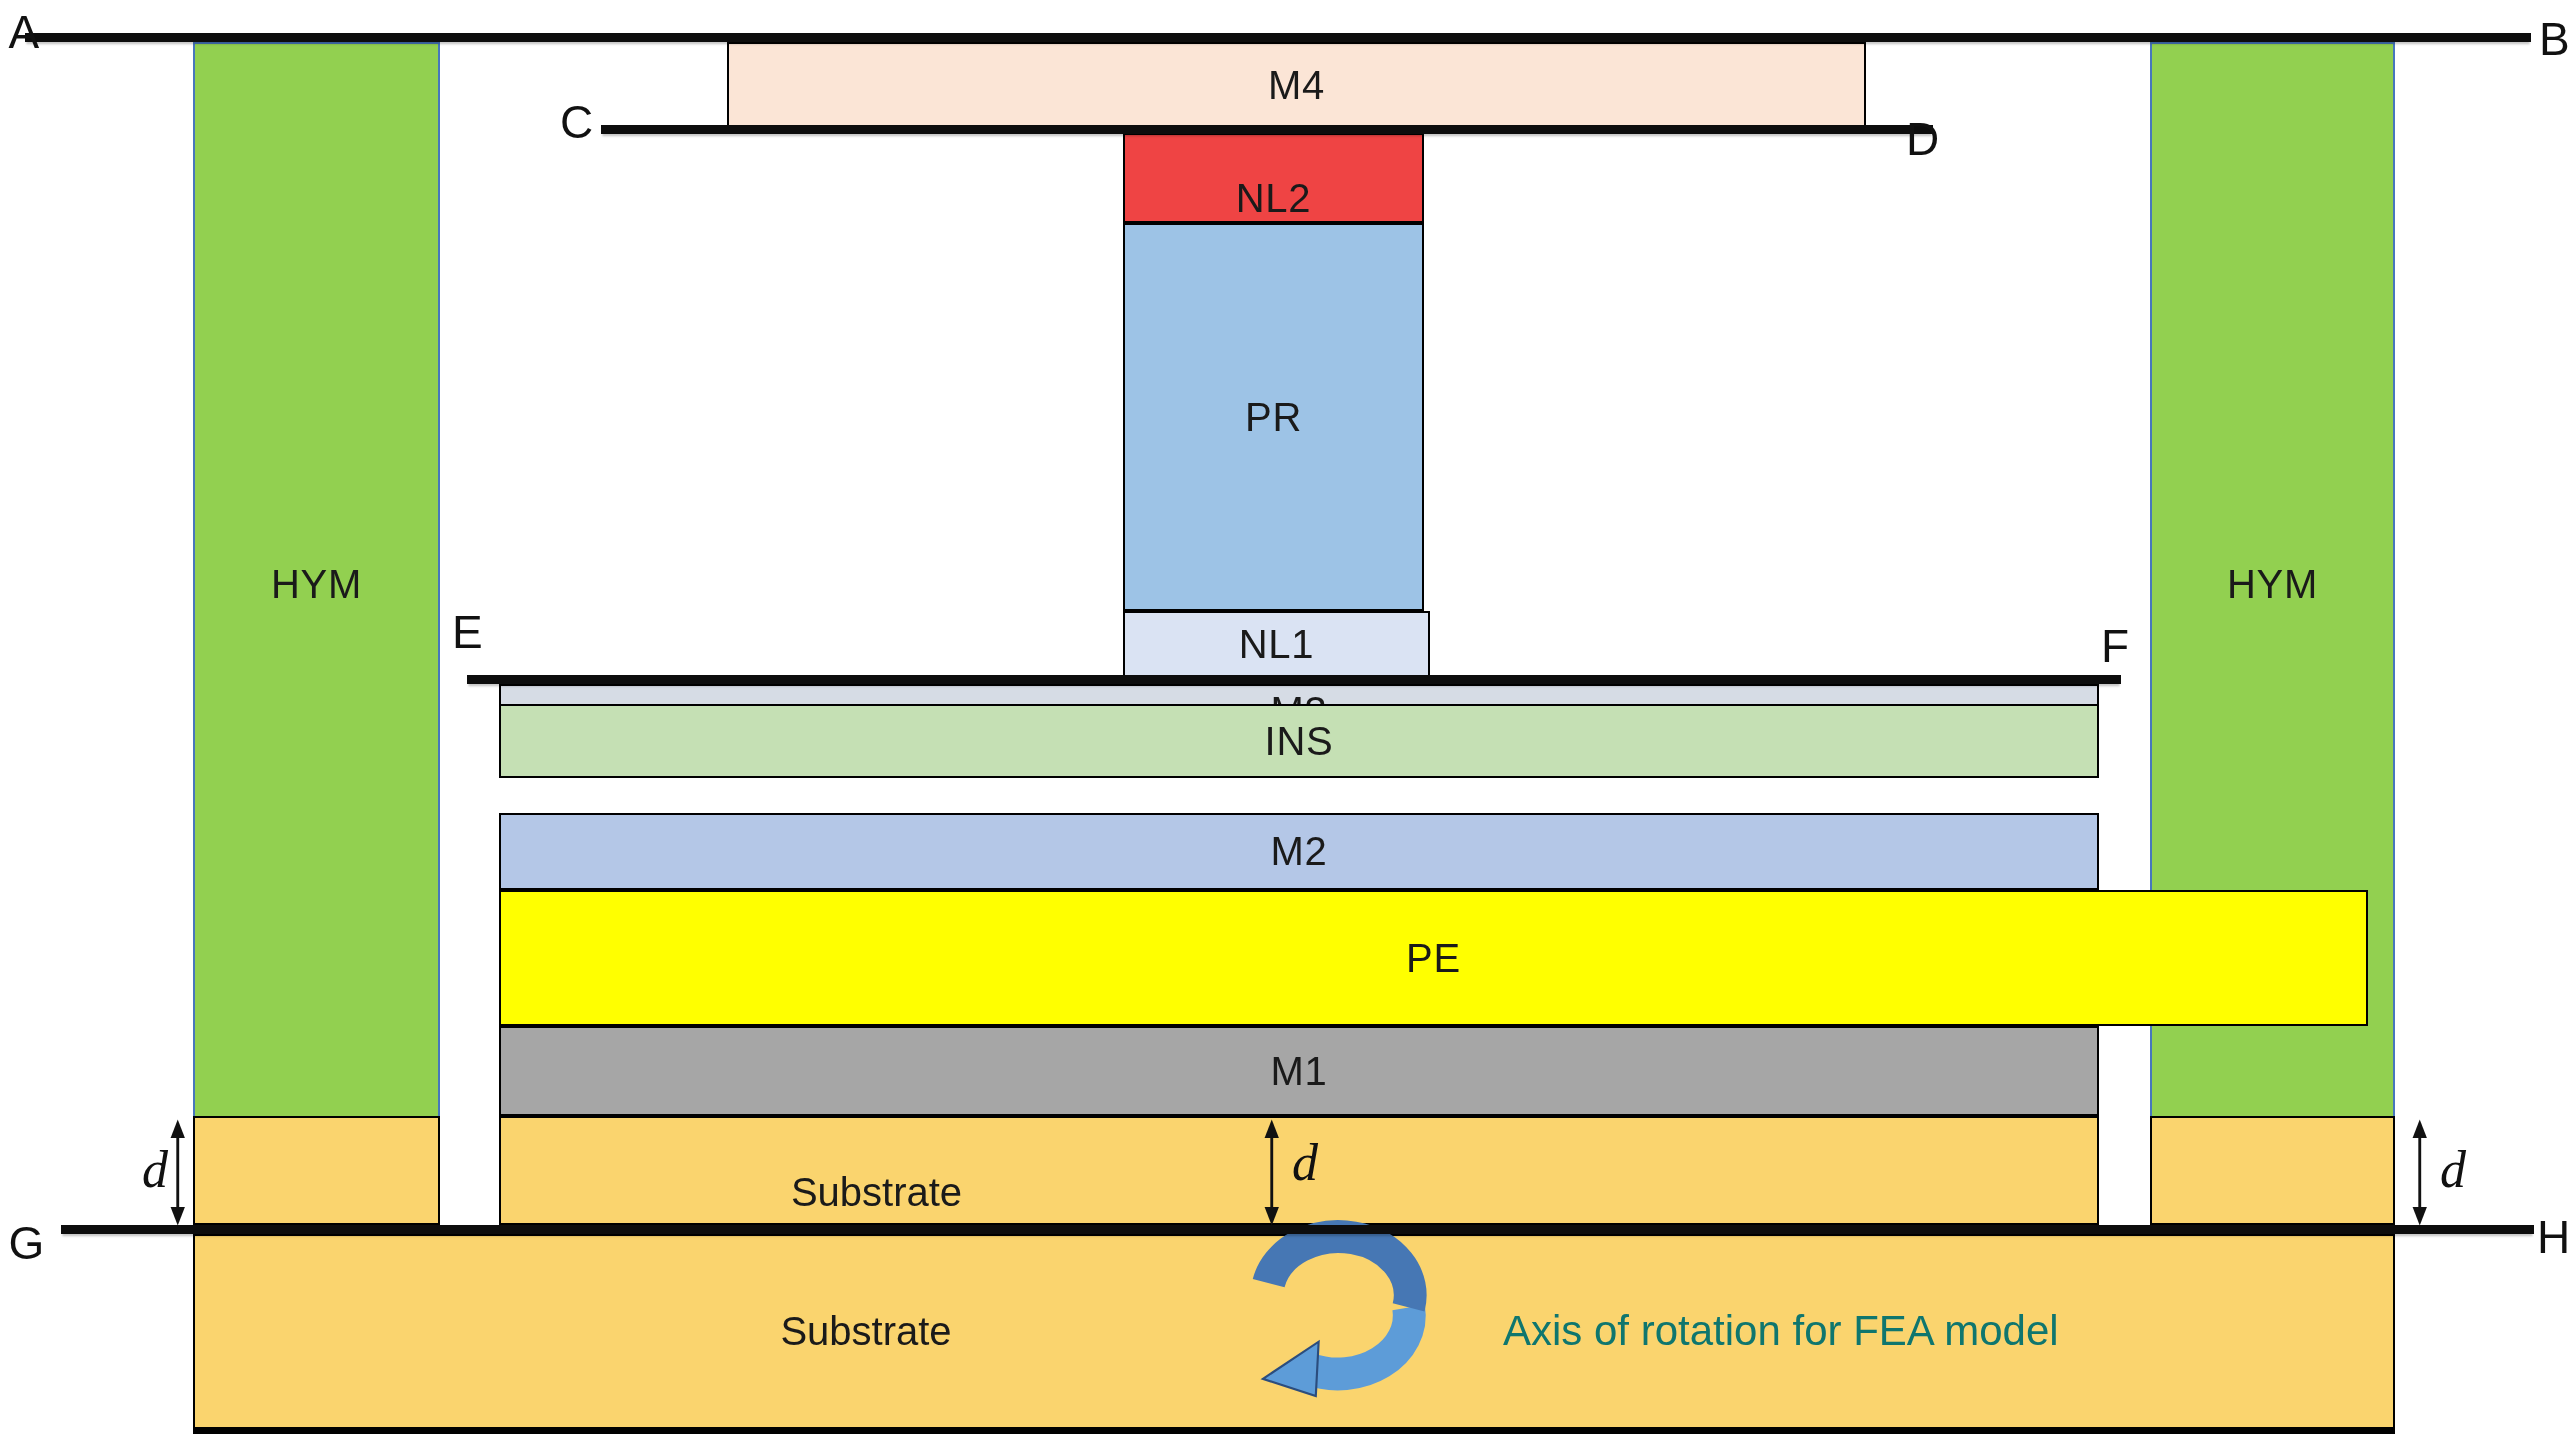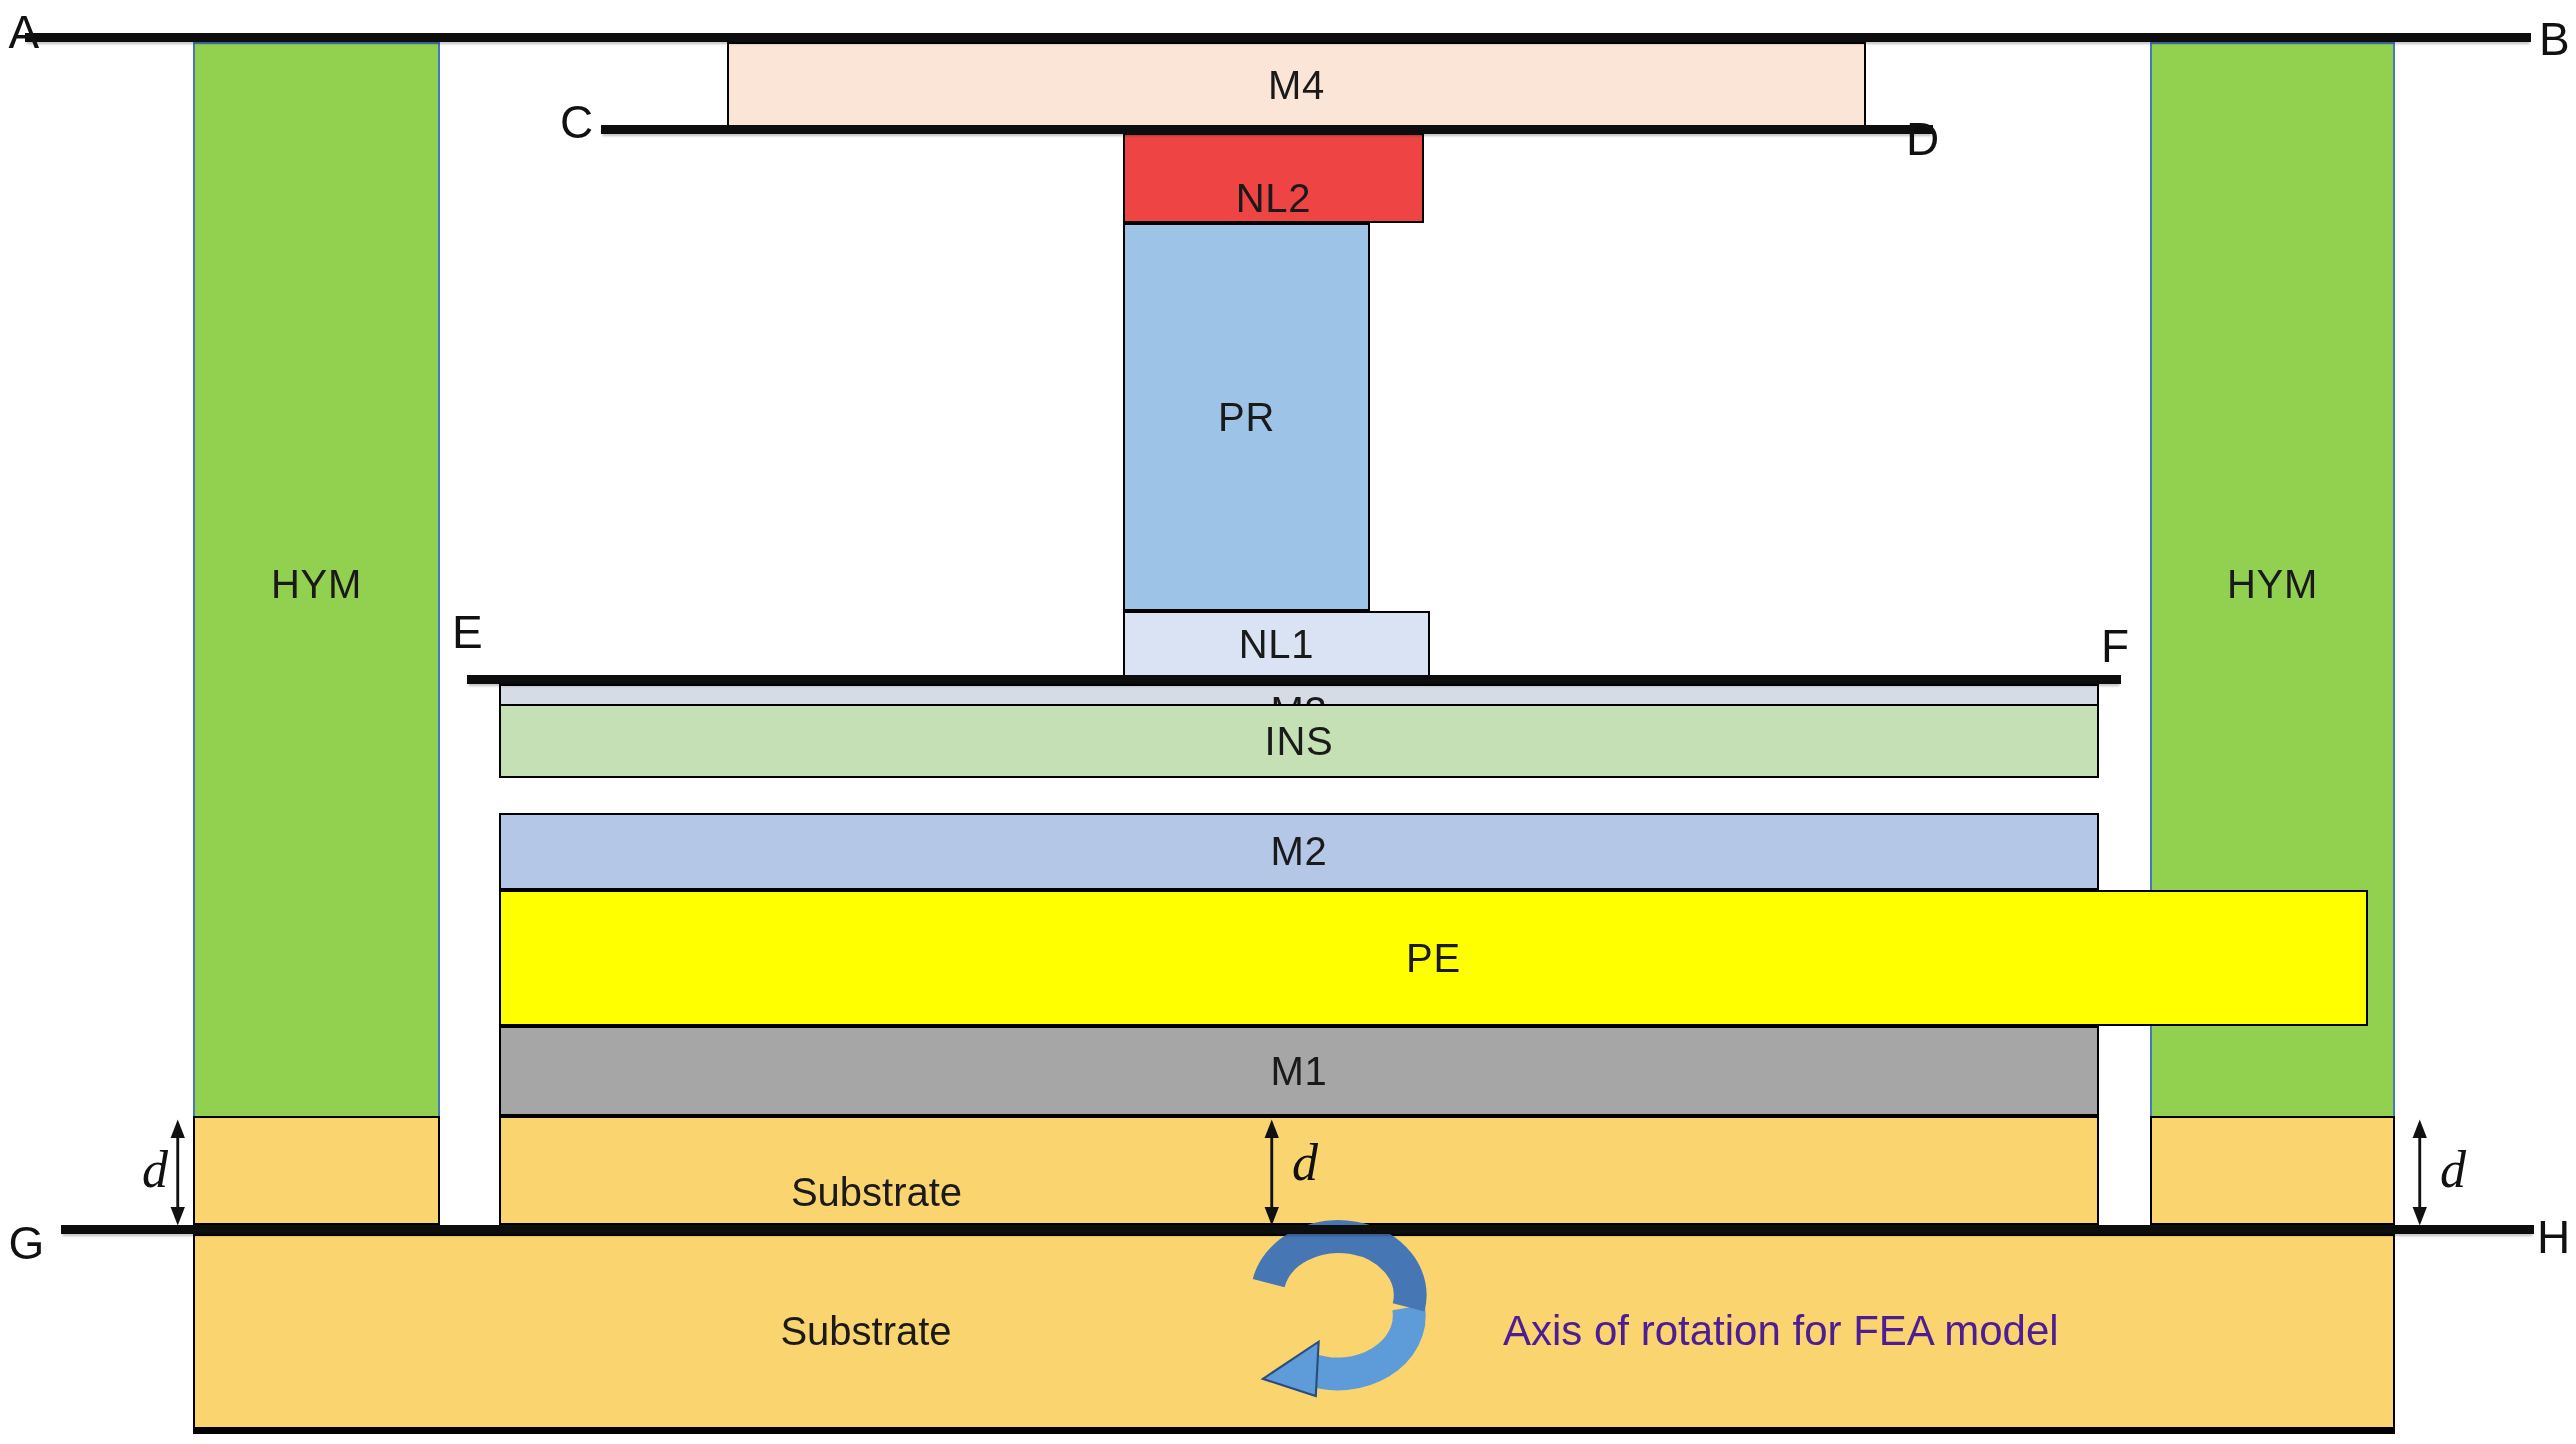--- a/index.html
+++ b/index.html
@@ -9,21 +9,21 @@
   }
   .box{position:absolute;box-sizing:border-box;border:2.9px solid #000;
        display:flex;align-items:center;justify-content:center;}
   .hline{position:absolute;height:9.3px;background:#0d0d0d;box-shadow:0 3.6px 2.1px -1.4px rgba(0,0,0,0.22);}
   .layer-label{font-size:40px;color:#1a1a1a;letter-spacing:0.7px;}
   .pt-label{position:absolute;font-size:46px;color:#111;line-height:50px;}
   .d-label{position:absolute;font-family:"Liberation Serif",serif;font-style:italic;
            font-size:52px;color:#111;width:72px;text-align:center;line-height:54px;}
   .varrow{position:absolute;width:21.5px;height:109px;}
   .hym-label-wrap{position:absolute;left:0;top:518px;width:100%;text-align:center;}
-  .axis-note{position:absolute;left:1503px;top:1307px;font-size:42px;color:#4c1d95;white-space:nowrap;}
+  .axis-note{position:absolute;left:1503px;top:1307px;font-size:42px;color:#0f766e;white-space:nowrap;}
   .sub-label-mid{position:absolute;left:0;top:52px;width:751px;text-align:center;font-size:40px;color:#1a1a1a;}
   .sub-label-bottom{position:absolute;left:0;top:73px;width:1342px;text-align:center;font-size:40px;color:#1a1a1a;}
   svg{position:absolute;overflow:visible;}
 </style>
 </head>
 <body>
 
 <div class="canvas">
 
   <div class="box" style="left: 193px; top: 42px; width: 247px; height: 1076px; border-width: 2.1px; background: rgb(146, 208, 80); border-color: rgb(71, 119, 188);">
@@ -32,21 +32,21 @@
   <div class="box" style="left: 2150px; top: 42px; width: 245px; height: 1076px; border-width: 2.1px; background: rgb(146, 208, 80); border-color: rgb(71, 119, 188);">
     <div class="hym-label-wrap"><span class="layer-label">HYM</span></div>
   </div>
 
   <div class="box" style="left: 693px; top: 42px; width: 1139px; height: 86px; background: rgb(251, 229, 214); margin-left: 34px;">
     <span class="layer-label">M4</span>
   </div>
   <div class="box" style="left: 1123px; top: 133px; width: 301px; height: 90px; background: #ef4444; align-items: flex-end;">
     <span class="layer-label">NL2</span>
   </div>
-  <div class="box" style="left: 1123px; top: 223px; width: 247px; height: 388px; background: rgb(157, 195, 230);">
+  <div class="box" style="left: 1123px; top: 223px; width: 301px; height: 388px; background: rgb(157, 195, 230);">
     <span class="layer-label">PR</span>
   </div>
   <div class="box" style="left: 1123px; top: 611px; width: 307px; height: 66px; background: rgb(218, 227, 243);">
     <span class="layer-label">NL1</span>
   </div>
 
   <div class="box" style="left: 499px; top: 684px; width: 1600px; height: 54px; background: rgb(214, 220, 229); text-align: right;">
     <span class="layer-label">M3</span>
   </div>
   <div class="box" style="left: 499px; top: 704px; width: 1600px; height: 74px; background: rgb(197, 224, 180);">

